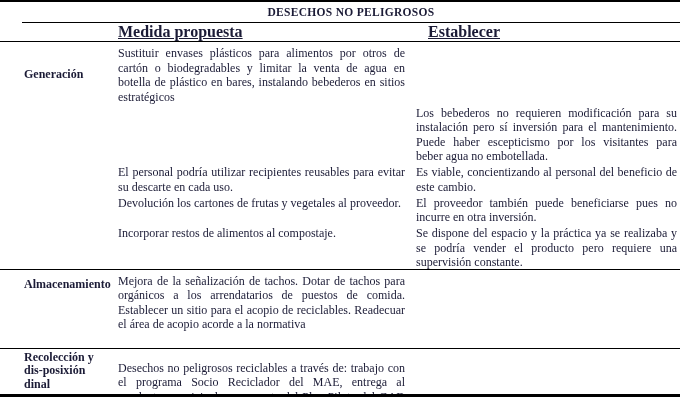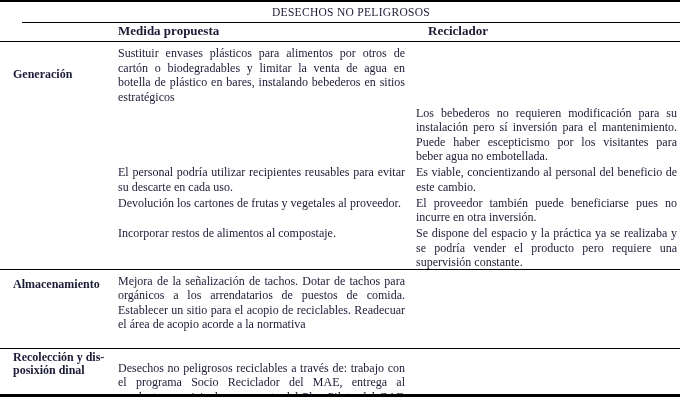--- a/index.html
+++ b/index.html
@@ -8,35 +8,35 @@
     font-family:"Liberation Serif","DejaVu Serif",serif;color:#1b1b36;
     overflow:hidden;
   }
   .tbl{
     position:absolute;top:0;left:0;width:680px;box-sizing:border-box;
     border-top:2px solid #000;border-bottom:3px solid #000;background:#fff;
   }
   .t-title{
     box-sizing:border-box;height:21px;border-bottom:1.5px solid #000;
     display:flex;align-items:center;justify-content:center;
-    font-weight:400;font-size:11.5px;letter-spacing:.3px;margin-left:22px;
+    font-weight:700;font-size:11.5px;letter-spacing:.3px;margin-left:22px;
   }
   .t-head{
     box-sizing:border-box;height:19px;border-bottom:1.5px solid #000;
-    display:flex;align-items:flex-start;font-weight:700;font-size:13px;
+    display:flex;align-items:flex-start;font-weight:700;font-size:16px;text-decoration:underline;
   }
   .hc-cat{width:112px;}
   .hc-med{width:298px;box-sizing:border-box;padding-left:6px;}
   .hc-via{flex:1;box-sizing:border-box;padding-left:18px;}
   .trow{
     display:flex;box-sizing:border-box;border-bottom:1.5px solid #000;
     overflow:hidden;
   }
   .cat{
-    width:112px;box-sizing:border-box;padding-left:13px;padding-right:4px;
+    width:112px;box-sizing:border-box;padding-left:24px;padding-right:4px;
     font-weight:700;font-size:12px;line-height:13.5px;
   }
   .body-col{flex:1;display:flex;flex-direction:column;padding-top:4px;}
   .subrow{display:flex;margin-bottom:1.5px;}
   .med{width:298px;box-sizing:border-box;padding-left:6px;padding-right:5px;}
   .via{flex:1;box-sizing:border-box;padding-left:6px;padding-right:3px;}
   .cell-p{margin:0;font-size:12px;line-height:14.5px;text-align:justify;}
   .row-generacion{height:227.5px;}
   .row-almacenamiento{height:79px;}
   .row-recoleccion{height:45px;border-bottom:none;}
@@ -49,21 +49,21 @@
 <body>
 
 <div class="page">
   <div class="tbl">
 
     <div class="t-title">DESECHOS NO PELIGROSOS</div>
 
     <div class="t-head">
       <div class="hc-cat"></div>
       <div class="hc-med">Medida propuesta</div>
-      <div class="hc-via">Reciclador</div>
+      <div class="hc-via">Establecer</div>
     </div>
 
     <div class="trow row-generacion">
       <div class="cat">Generación</div>
       <div class="body-col">
         <div class="subrow">
           <div class="med">
             <p class="cell-p">Sustituir envases plásticos para alimentos por otros de cartón o biodegradables y limitar la venta de agua en botella de plástico en bares, instalando bebederos en sitios estratégicos</p>
           </div>
         </div>

